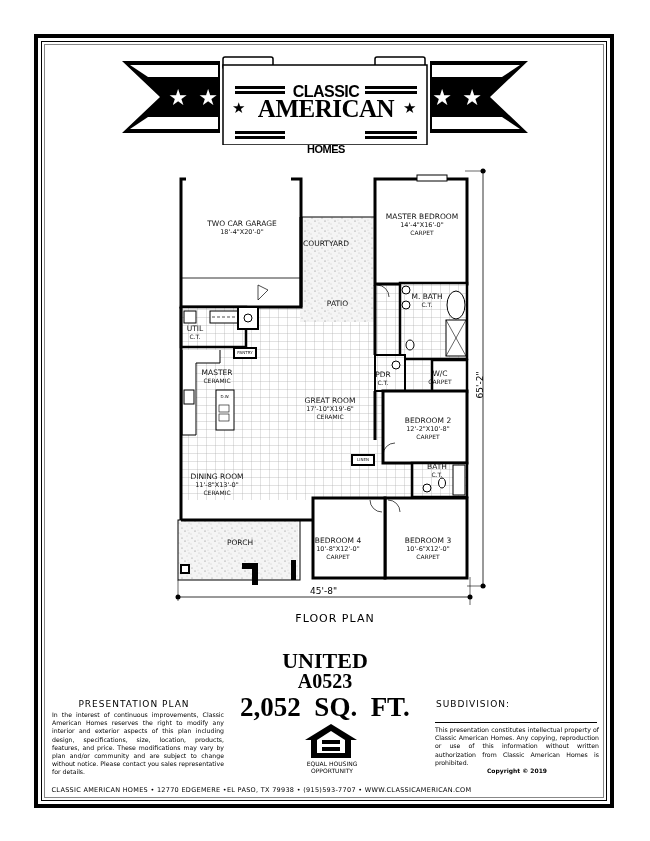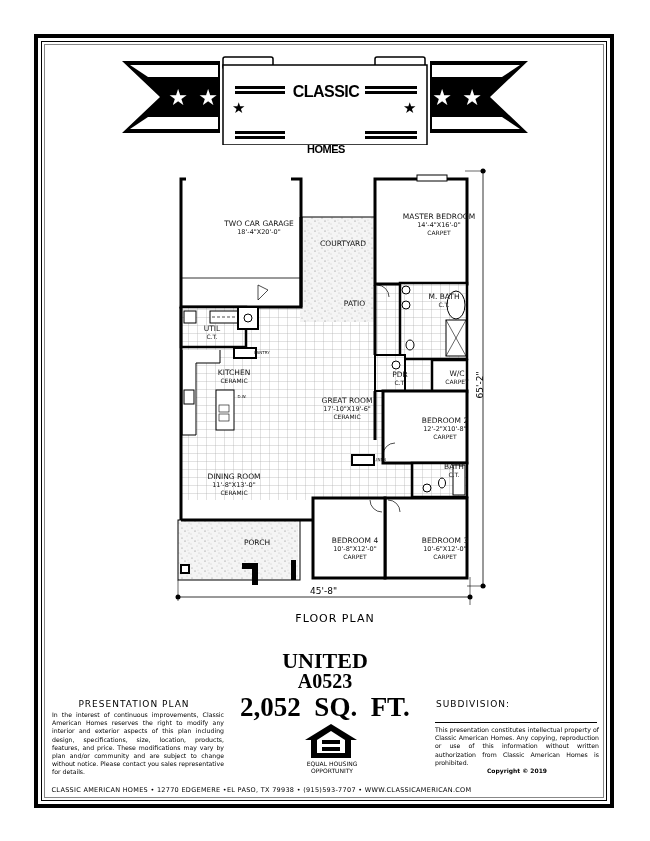--- a/index.html
+++ b/index.html
@@ -14,21 +14,21 @@
   .plan-sqft{top:692px;font-size:27px;}
   .presentation-hdr{position:absolute;left:48px;top:699px;width:172px;text-align:center;font-size:9px;letter-spacing:1px;font-family:"DejaVu Sans",sans-serif;font-weight:normal;}
   .presentation-body{position:absolute;left:52px;top:711px;width:172px;font-size:6.2px;line-height:8.2px;font-family:"DejaVu Sans",sans-serif;text-align:justify;}
   .subdivision-hdr{position:absolute;left:436px;top:699px;font-size:9px;letter-spacing:1px;font-family:"DejaVu Sans",sans-serif;}
   .subdivision-line{position:absolute;left:435px;top:722px;width:162px;height:0;border-top:1.5px solid #000;}
   .ip-body{position:absolute;left:435px;top:726px;width:164px;font-size:6.2px;line-height:8.2px;font-family:"DejaVu Sans",sans-serif;text-align:justify;}
   .copyright{position:absolute;left:435px;top:767px;width:164px;text-align:center;font-size:6px;font-family:"DejaVu Sans",sans-serif;font-weight:bold;}
   .eho-text{position:absolute;left:292px;top:760px;width:80px;text-align:center;font-size:6px;line-height:7px;font-family:"DejaVu Sans",sans-serif;}
   .footer-text{position:absolute;left:0;top:786px;width:523px;text-align:center;font-size:6.5px;letter-spacing:0.3px;font-family:"DejaVu Sans",sans-serif;}
   .floorplan-label{position:absolute;left:270px;top:612px;width:130px;text-align:center;font-size:11px;letter-spacing:1px;font-family:"DejaVu Sans",sans-serif;}
-  .room-label{position:absolute;text-align:center;font-family:"DejaVu Sans",sans-serif;font-size:7.5px;line-height:8px;color:#111;padding-left:17px;}
+  .room-label{position:absolute;text-align:center;font-family:"DejaVu Sans",sans-serif;font-size:7.5px;line-height:8px;color:#111;}
   .room-label .dim{font-size:6.5px;display:block;}
   .room-label .fin{font-size:6px;display:block;}
   .dim-text{position:absolute;font-family:"DejaVu Sans",sans-serif;font-size:9px;}
 </style>
 </head>
 <body>
 
 <div class="frame-outer"></div>
 <div class="frame-inner"></div>
 <div class="frame-inner2"></div>
@@ -60,20 +60,21 @@
     <rect x="245" y="31" width="52" height="3" fill="#000"></rect>
     <rect x="245" y="36" width="52" height="3" fill="#000"></rect>
     <rect x="115" y="76" width="50" height="3" fill="#000"></rect>
     <rect x="115" y="81" width="50" height="3" fill="#000"></rect>
     <rect x="245" y="76" width="52" height="3" fill="#000"></rect>
     <rect x="245" y="81" width="52" height="3" fill="#000"></rect>
     <rect x="115" y="45" width="180" height="0" fill="none"></rect>
   </svg>
   <div class="abs" style="left:168px;top:28px;width:76px;text-align:center;font-family:'Liberation Sans',sans-serif;font-size:16px;font-weight:bold;letter-spacing:-0.5px;">CLASSIC</div>
   <div class="abs" style="left:112px;top:44px;font-size:15px;">★</div>
+  <div class="abs" style="left:128px;top:40px;width:156px;text-align:center;font-family:'Liberation Serif',serif;font-size:25px;font-weight:bold;letter-spacing:-0.5px;">AMERICAN</div>
   <div class="abs" style="left:283px;top:44px;font-size:15px;">★</div>
   <div class="abs" style="left:168px;top:88px;width:76px;text-align:center;font-family:'Liberation Sans',sans-serif;font-size:11px;font-weight:bold;letter-spacing:-0.5px;">HOMES</div>
 </div>
 
 <div class="abs" style="left:170px;top:165px;width:340px;height:440px;">
   <svg width="340" height="440" viewBox="0 0 340 440">
     <defs>
       <pattern id="tile" width="9" height="8" patternUnits="userSpaceOnUse">
         <rect width="9" height="8" fill="#fff"></rect>
         <path d="M0 0 H9 M0 0 V8" stroke="#aaa" stroke-width="0.7"></path>
@@ -202,21 +203,21 @@
   <div class="room-label" style="left:203px;top:206px;width:20px;">
     <span>PDR</span>
     <span class="fin">C.T.</span>
   </div>
   <div class="room-label" style="left:13px;top:160px;width:24px;">
     <span>UTIL</span>
     <span class="fin">C.T.</span>
   </div>
   <div class="room-label" style="left:62px;top:184px;width:26px;font-size:4px;">PANTRY</div>
   <div class="room-label" style="left:22px;top:204px;width:50px;">
-    <span>KITCHEN</span>
+    <span>MASTER</span>
     <span class="fin">CERAMIC</span>
   </div>
   <div class="room-label" style="left:115px;top:232px;width:90px;">
     <span>GREAT ROOM</span>
     <span class="dim">17'-10"X19'-6"</span>
     <span class="fin">CERAMIC</span>
   </div>
   <div class="room-label" style="left:218px;top:252px;width:80px;">
     <span>BEDROOM 2</span>
     <span class="dim">12'-2"X10'-8"</span>

